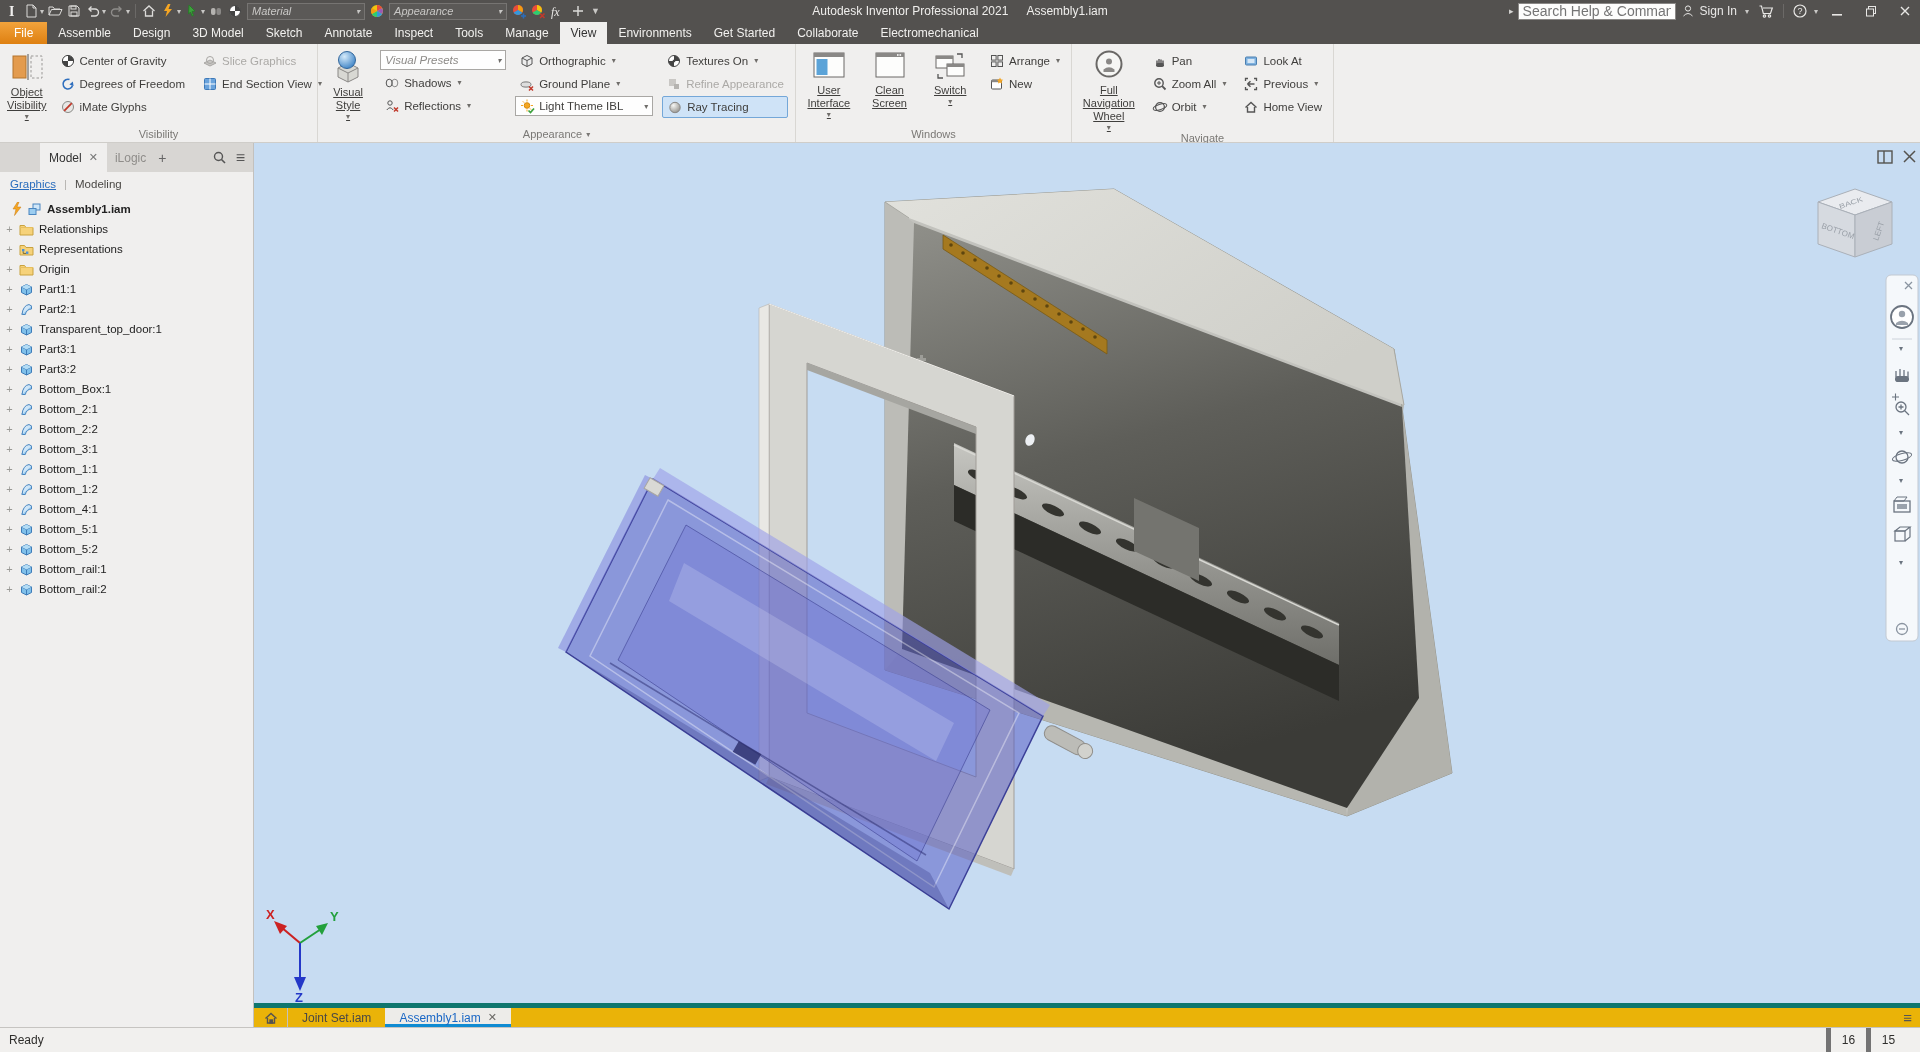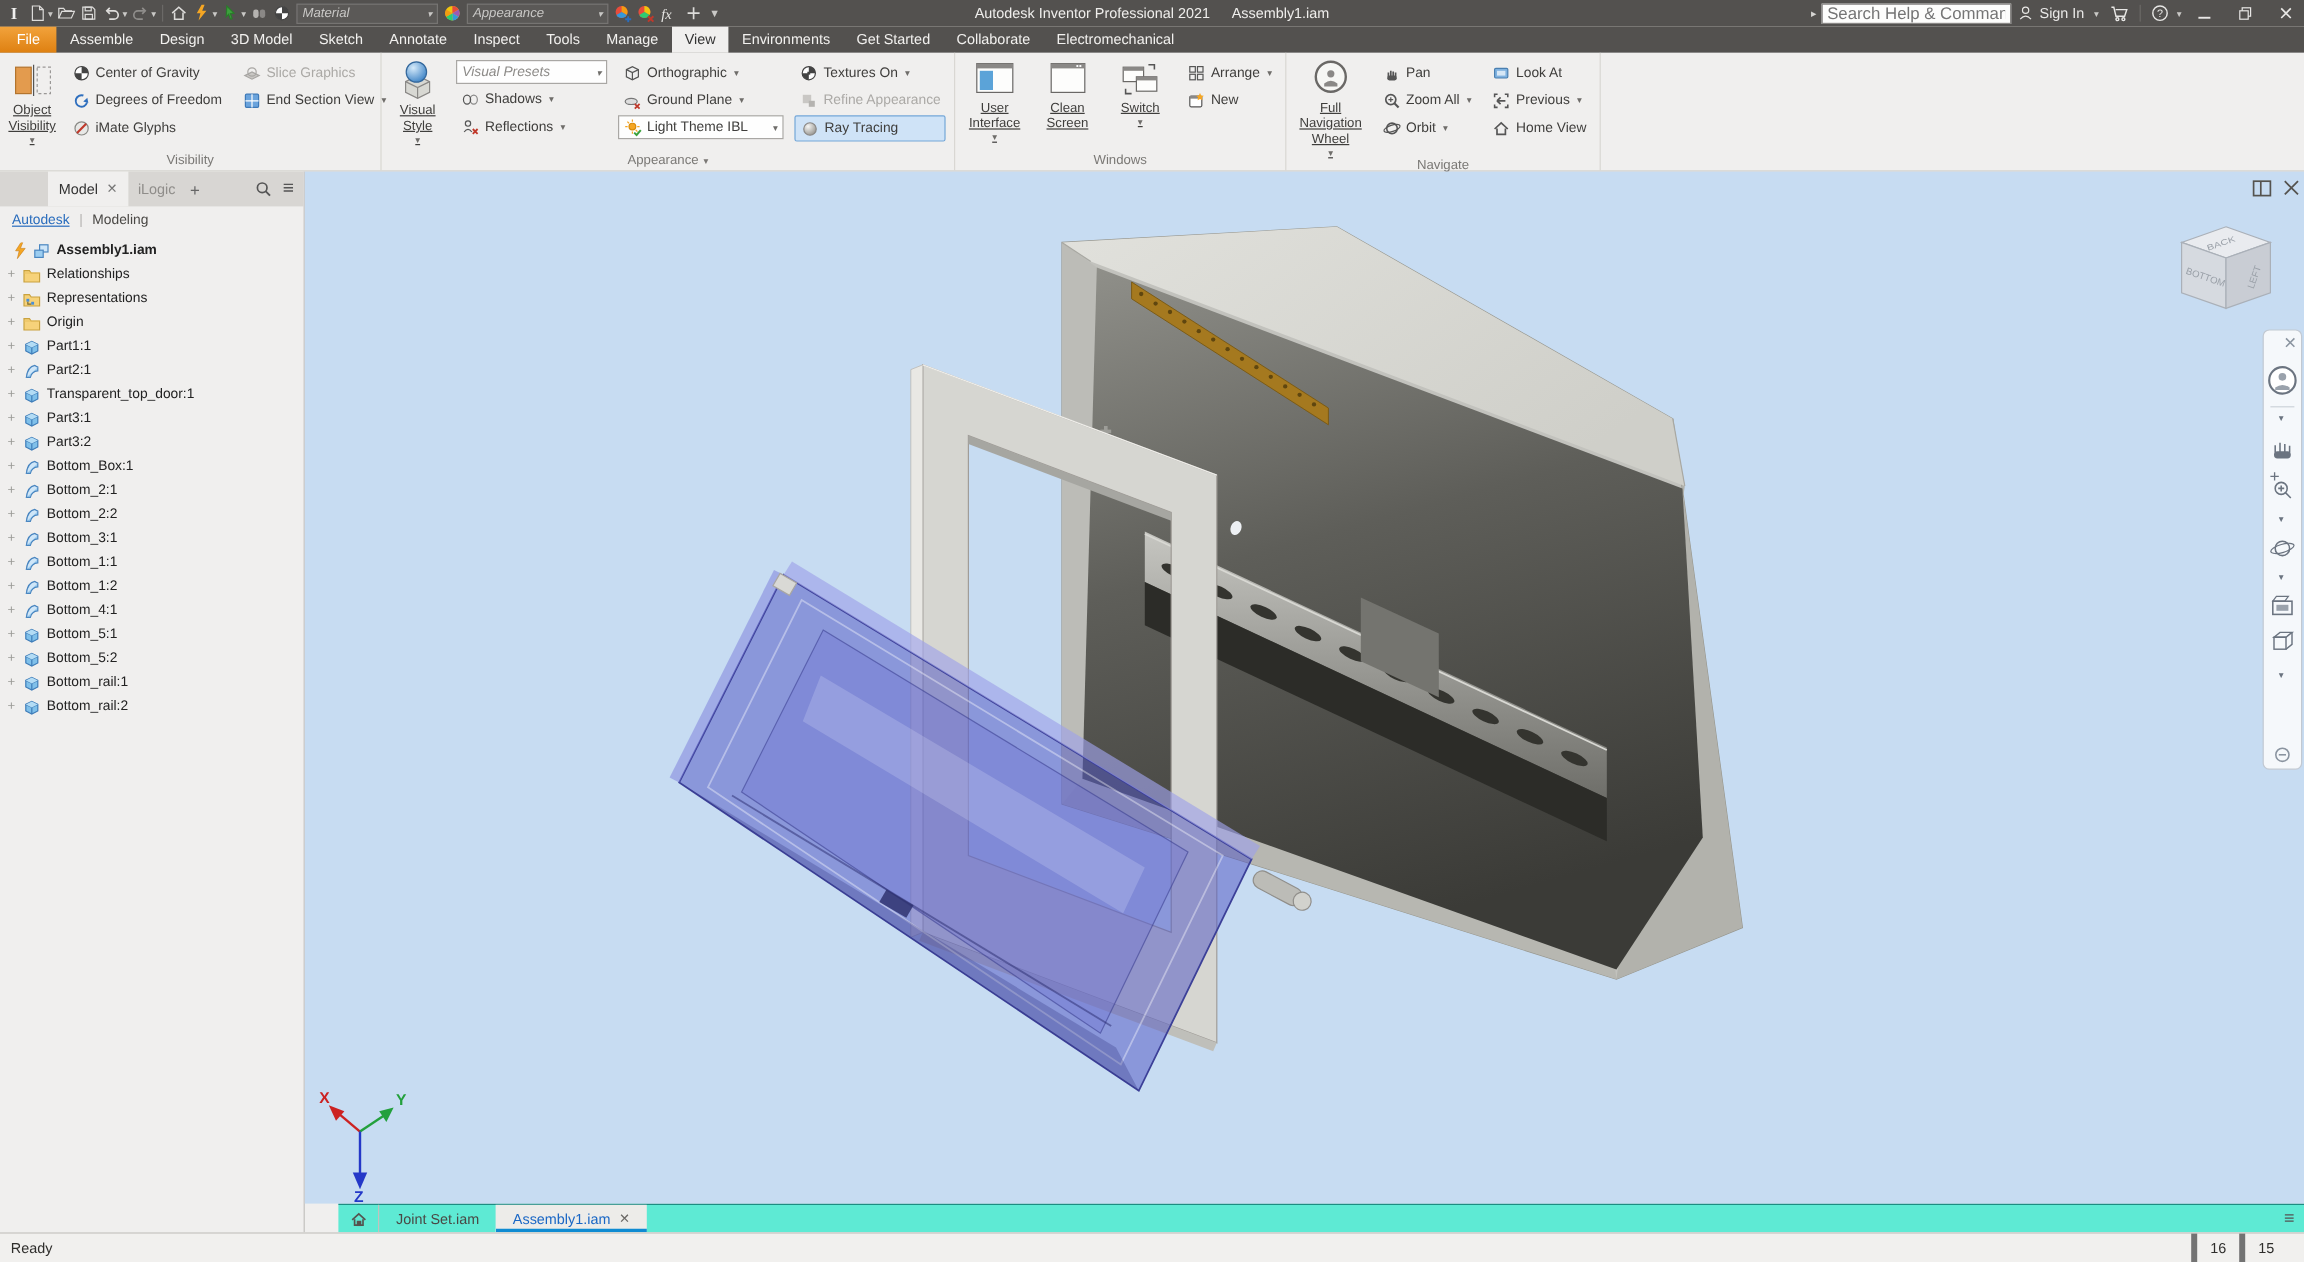--- a/index.html
+++ b/index.html
@@ -71,21 +71,21 @@
   .tree-row.ic-folder .ico.ico-folder { display:block; }
   .tree-row.ic-rep .ico.ico-rep { display:block; }
   .tree-row.ic-part .ico.ico-part { display:block; }
   .tree-row.ic-sheet .ico.ico-sheet { display:block; }
 
   .rightcol { flex:1; display:flex; flex-direction:column; min-width:0; }
   .viewport { flex:1; position:relative; background:#c7dcf2; min-height:0; }
   .viewport svg.scene { position:absolute; left:0; top:0; width:100%; height:100%; }
 
   
-  .doctabs { height:24px; background:#5eead4; border-top:1px solid #0f766e; display:flex; align-items:stretch; font-size:12px; color:#4a4845; flex:none;margin-left:28px; }
+  .doctabs { height:24px; background:#eab308; border-top:5px solid #0f766e; display:flex; align-items:stretch; font-size:12px; color:#4a4845; flex:none; }
   .dhome { width:34px; display:flex; align-items:center; justify-content:center; border-right:1px solid #c4c1bd; }
   .dtab { display:flex; align-items:center; gap:7px; padding:0 14px; }
   .dtab.active { background:#edece9; color:#1a67c5; box-shadow:inset 0 -3px 0 #0f8bd2; }
   .dtab .x { color:#6a6865; font-size:11px; }
   .dt-right { margin-left:auto; display:flex; align-items:center; padding-right:8px; font-size:15px; color:#555; }
 
   
   .statusbar { height:25px; background:#f1f0ee; border-top:1px solid #c6c4c1; display:flex; align-items:center; font-size:12px; color:#2f2e2c; flex:none; }
   .status-ready { padding-left:9px; }
   .status-cells { margin-left:auto; display:flex; align-items:stretch; height:100%; }
@@ -594,21 +594,21 @@
         <span class="bh-plus">+</span>
         <span class="bh-right">
           <svg width="16" height="16">
               <circle cx="6.5" cy="6.5" r="4" fill="none" stroke="#555" stroke-width="1.4"></circle>
               <line x1="9.5" y1="9.5" x2="13" y2="13" stroke="#555" stroke-width="1.6"></line>
             </svg>
           <span class="bh-burger">≡</span>
         </span>
       </div>
       <div class="bsubrow">
-        <span class="bsub-a">Autodesk</span>
+        <span class="bsub-a">Graphics</span>
         <span class="bsub-sep">|</span>
         <span class="bsub-m">Modeling</span>
       </div>
       <div class="btree">
 
           <div class="tree-row root ic-asm">
             <span class="expander">+</span>
             <svg class="ico-bolt" viewBox="0 0 11 14">
               <path d="M6.5 0 L2 7 h3 L3.5 13.5 L10 5 H6 L8 0 Z" fill="#f5a623" stroke="#c87a10" stroke-width=".5"></path>
             </svg>

